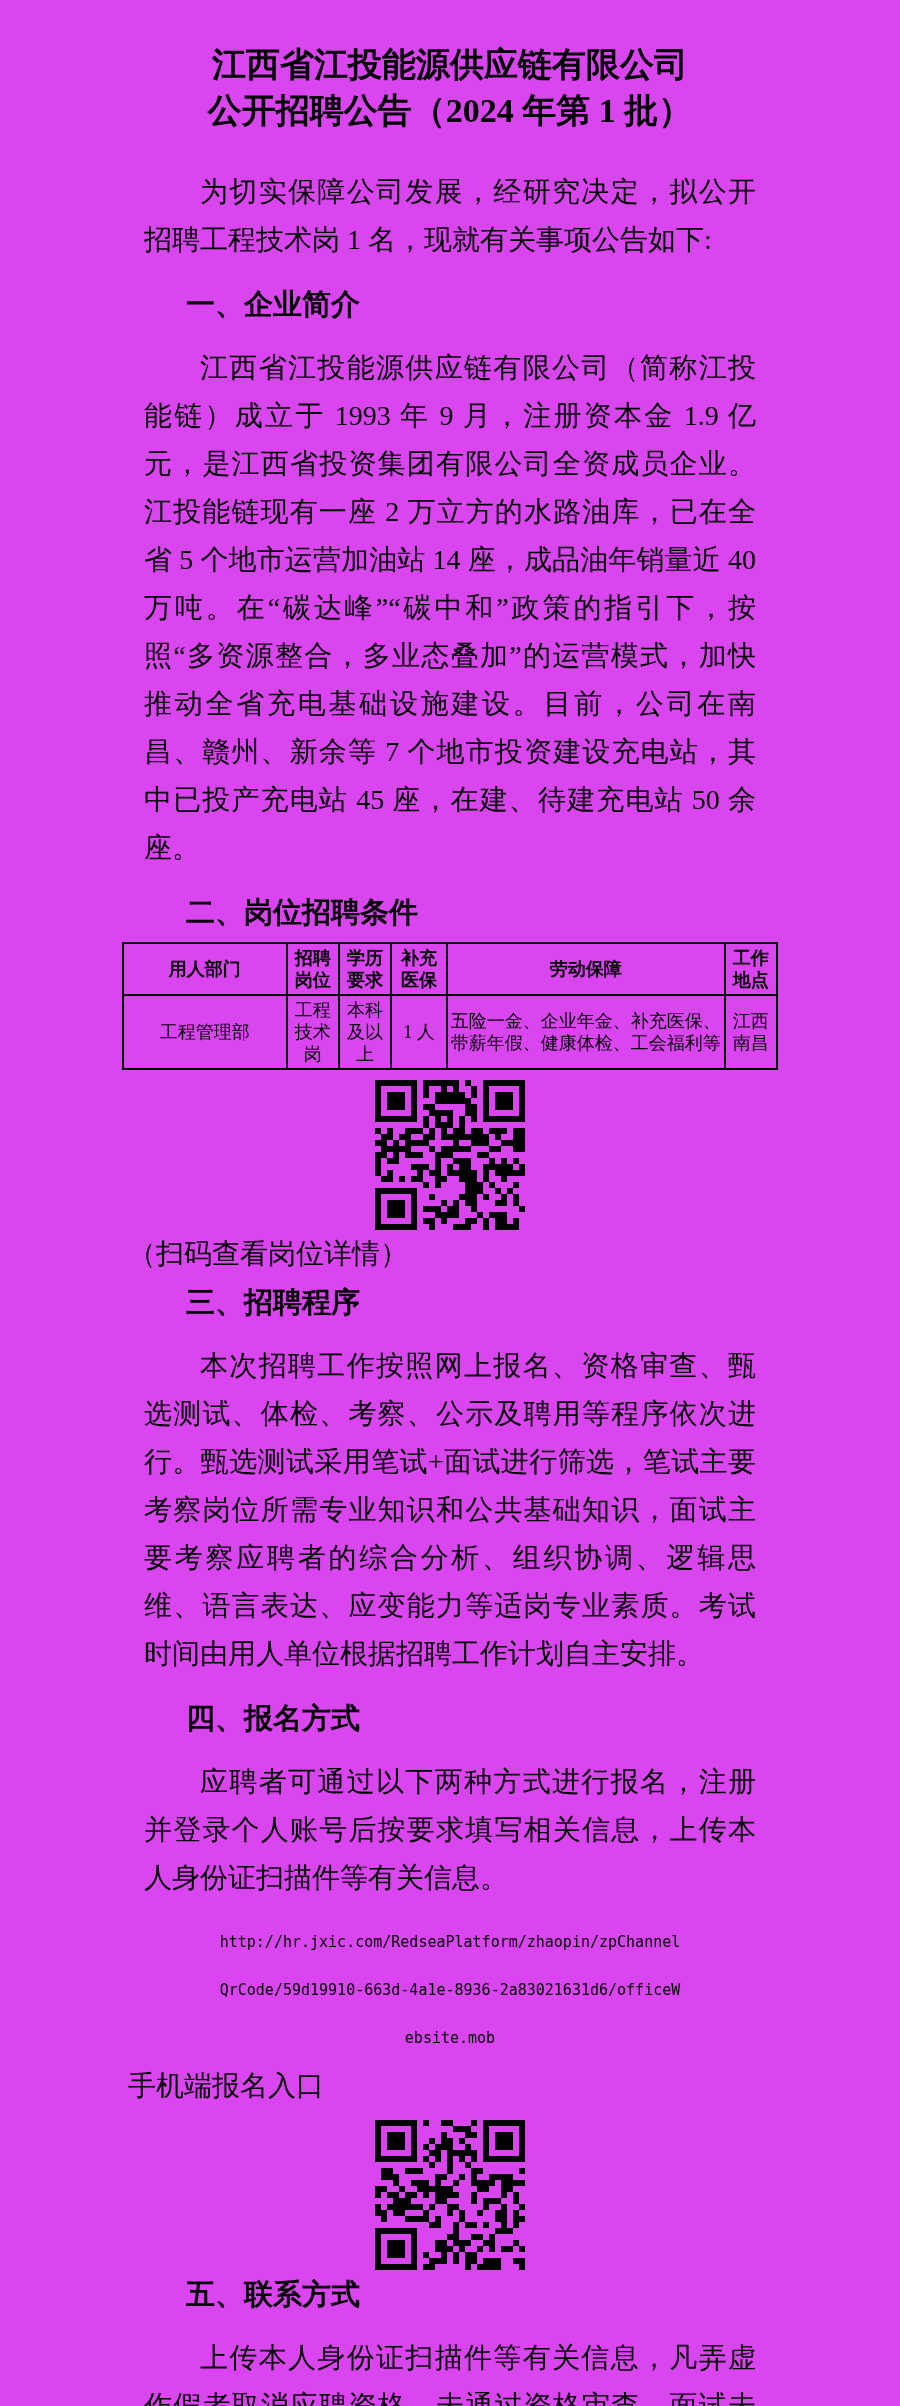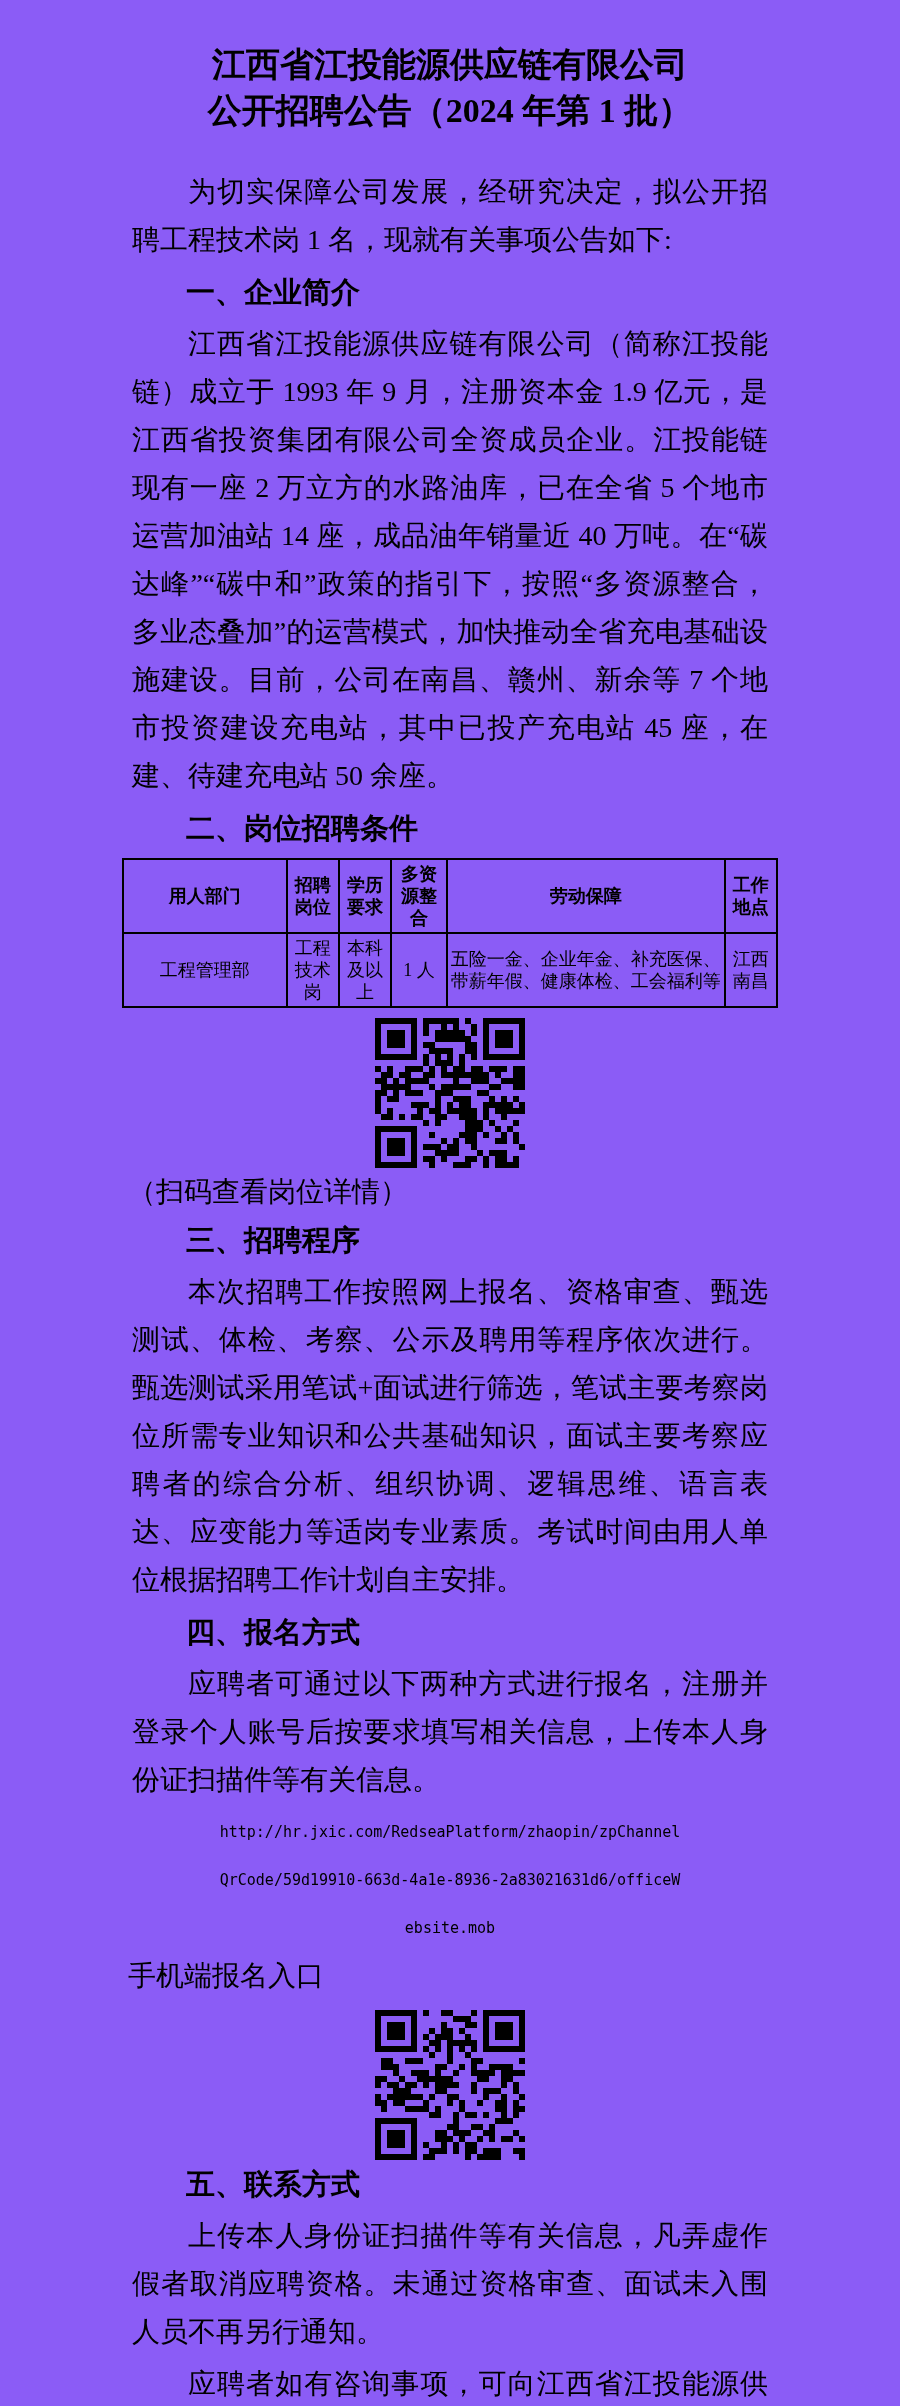--- a/index.html
+++ b/index.html
@@ -2,39 +2,39 @@
 <html><head>
 <meta charset="utf-8">
 <style>
   html,body{margin:0;padding:0;background:#ffffff;}
   .page{
     position:relative;
     width:900px;height:2406px;
     box-sizing:border-box;
     margin:0 auto;
     padding:30px 128px 0 128px;
-    background:#8b5cf6;
+    background:#d946ef;
     color:#000;
     font-family:"Liberation Serif","DejaVu Serif",serif;
     font-size:28px;
     line-height:48px;
     overflow:hidden;
   }
   .doc-title{
     text-align:center;
     font-weight:bold;
     font-size:34px;
     line-height:46px;
     margin:12px 0 34px 0;
   }
   .para{
     text-align:justify;
     text-justify:inter-ideograph;
     text-indent:2em;
-    margin:4px;
+    margin:16px;
   }
   .sec-heading{
     font-family:Liberation Sans, sans-serif;
     font-weight:bold;
     font-size:29px;
     line-height:48px;
     text-indent:2em;
   }
   table.job-table{
     width:calc(100% + 12px);
@@ -101,21 +101,21 @@
         <col class="c-edu">
       <col class="c-num">
         <col class="c-welfare">
         <col class="c-loc">
     </colgroup>
     <thead>
       <tr>
         <th>用人部门</th>
         <th>招聘岗位</th>
         <th>学历要求</th>
-        <th>多资源整合</th>
+        <th>补充医保</th>
         <th>劳动保障</th>
         <th>工作地点</th>
       </tr>
     </thead>
     <tbody>
       <tr>
         <td>工程管理部</td>
         <td>工程技术岗</td>
         <td>本科及以上</td>
         <td>1 人</td>

